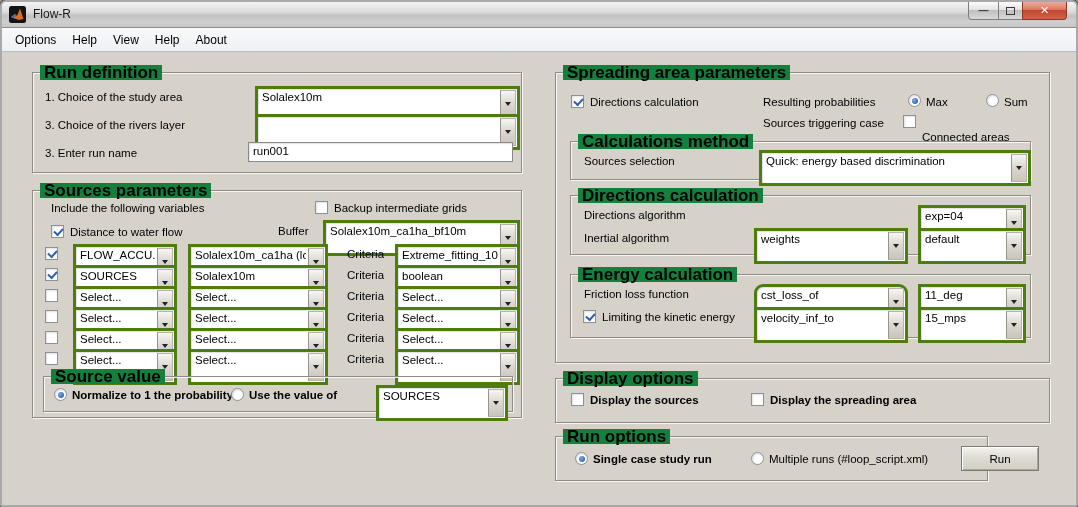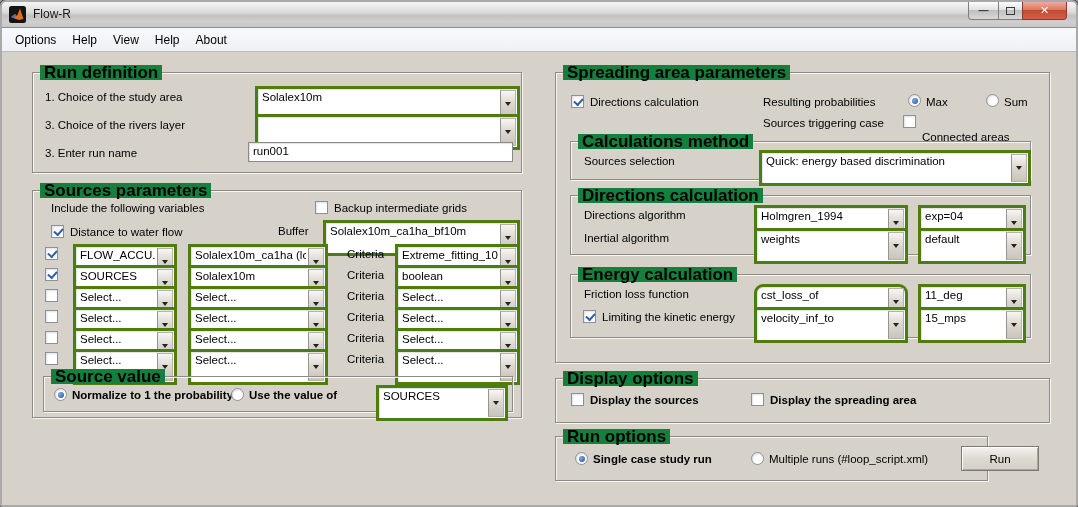--- a/index.html
+++ b/index.html
@@ -290,26 +290,20 @@
           <span class="combo-text">Quick: energy based discrimination</span>
           <span class="combo-btn">
               <i class="arr"></i>
             </span>
         </div>
       </div>
 
       <div class="group" style="left:14px;top:122px;width:461px;height:60px;">
         <span class="gtitle">Directions calculation</span>
         <span class="lbl" style="left:13px;top:12px;">Directions algorithm</span>
-        <div class="combo" style="left:176px;top:9px;width:154px;">
-          <span class="combo-text">Holmgren_1994</span>
-          <span class="combo-btn">
-              <i class="arr"></i>
-            </span>
-        </div>
         <div class="combo" style="left:340px;top:9px;width:108px;">
           <span class="combo-text">exp=04</span>
           <span class="combo-btn">
               <i class="arr"></i>
             </span>
         </div>
         <span class="lbl" style="left:13px;top:35px;">Inertial algorithm</span>
         <div class="combo" style="left:176px;top:32px;width:154px;">
           <span class="combo-text">weights</span>
           <span class="combo-btn">

